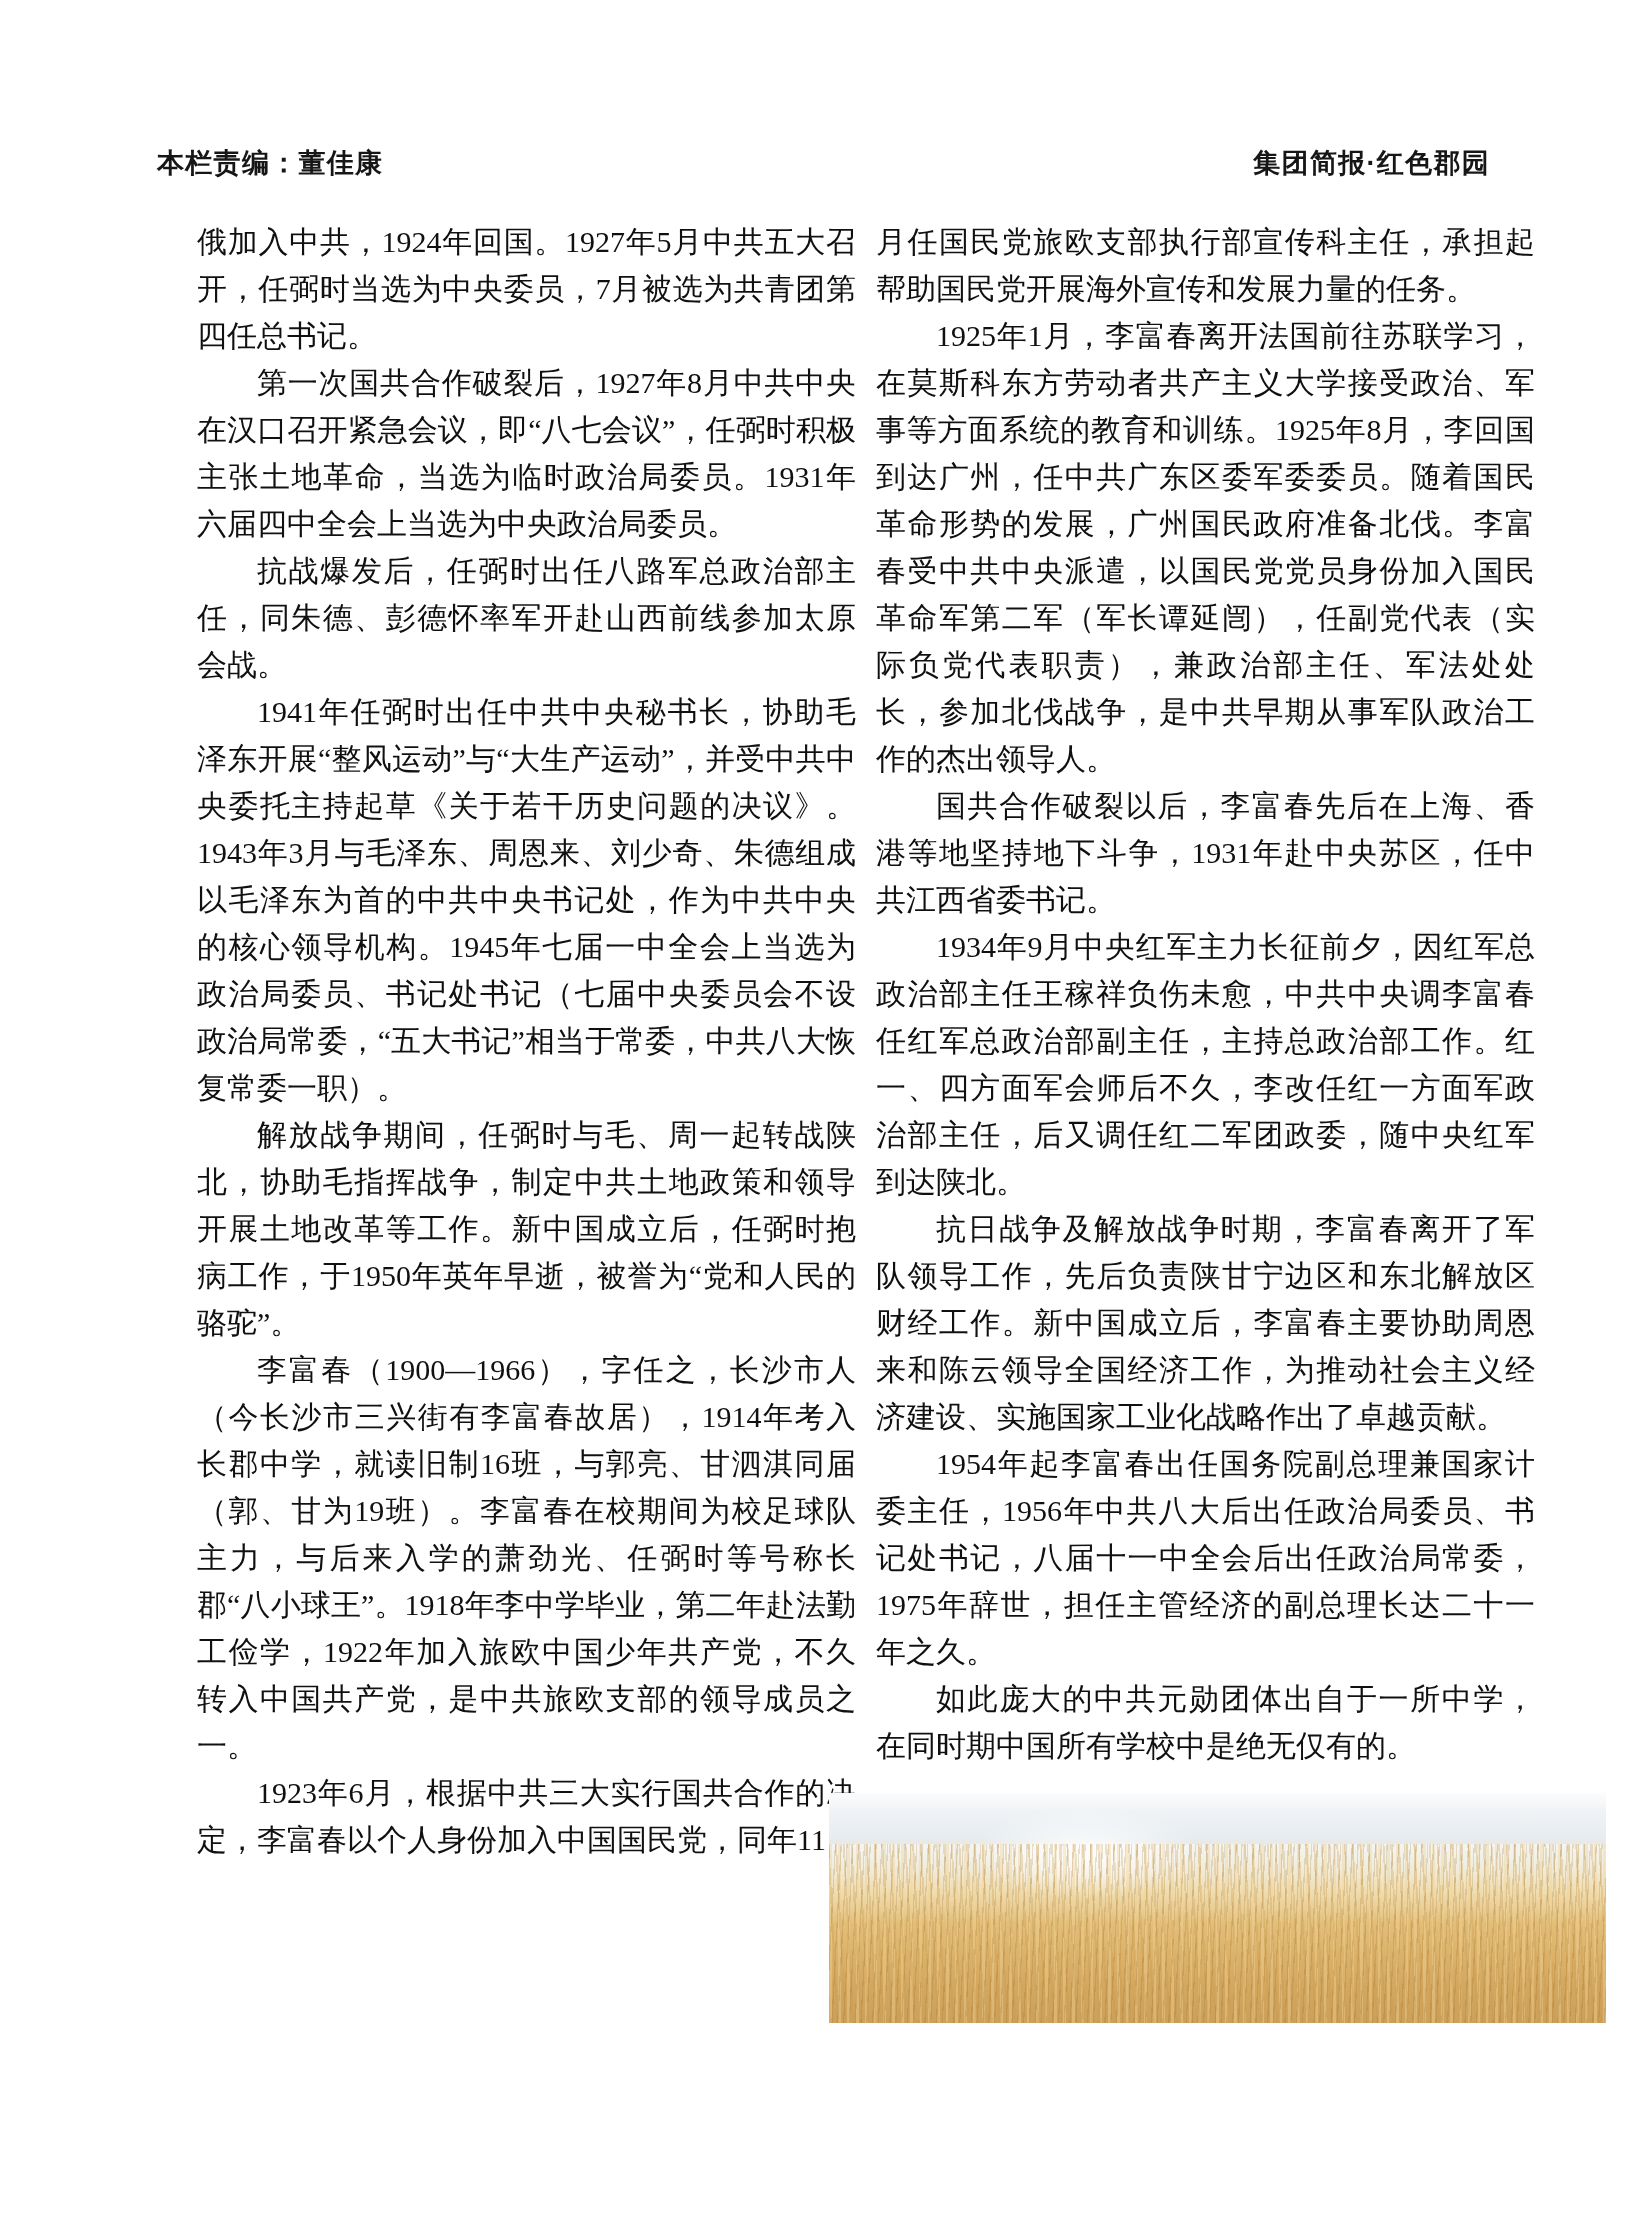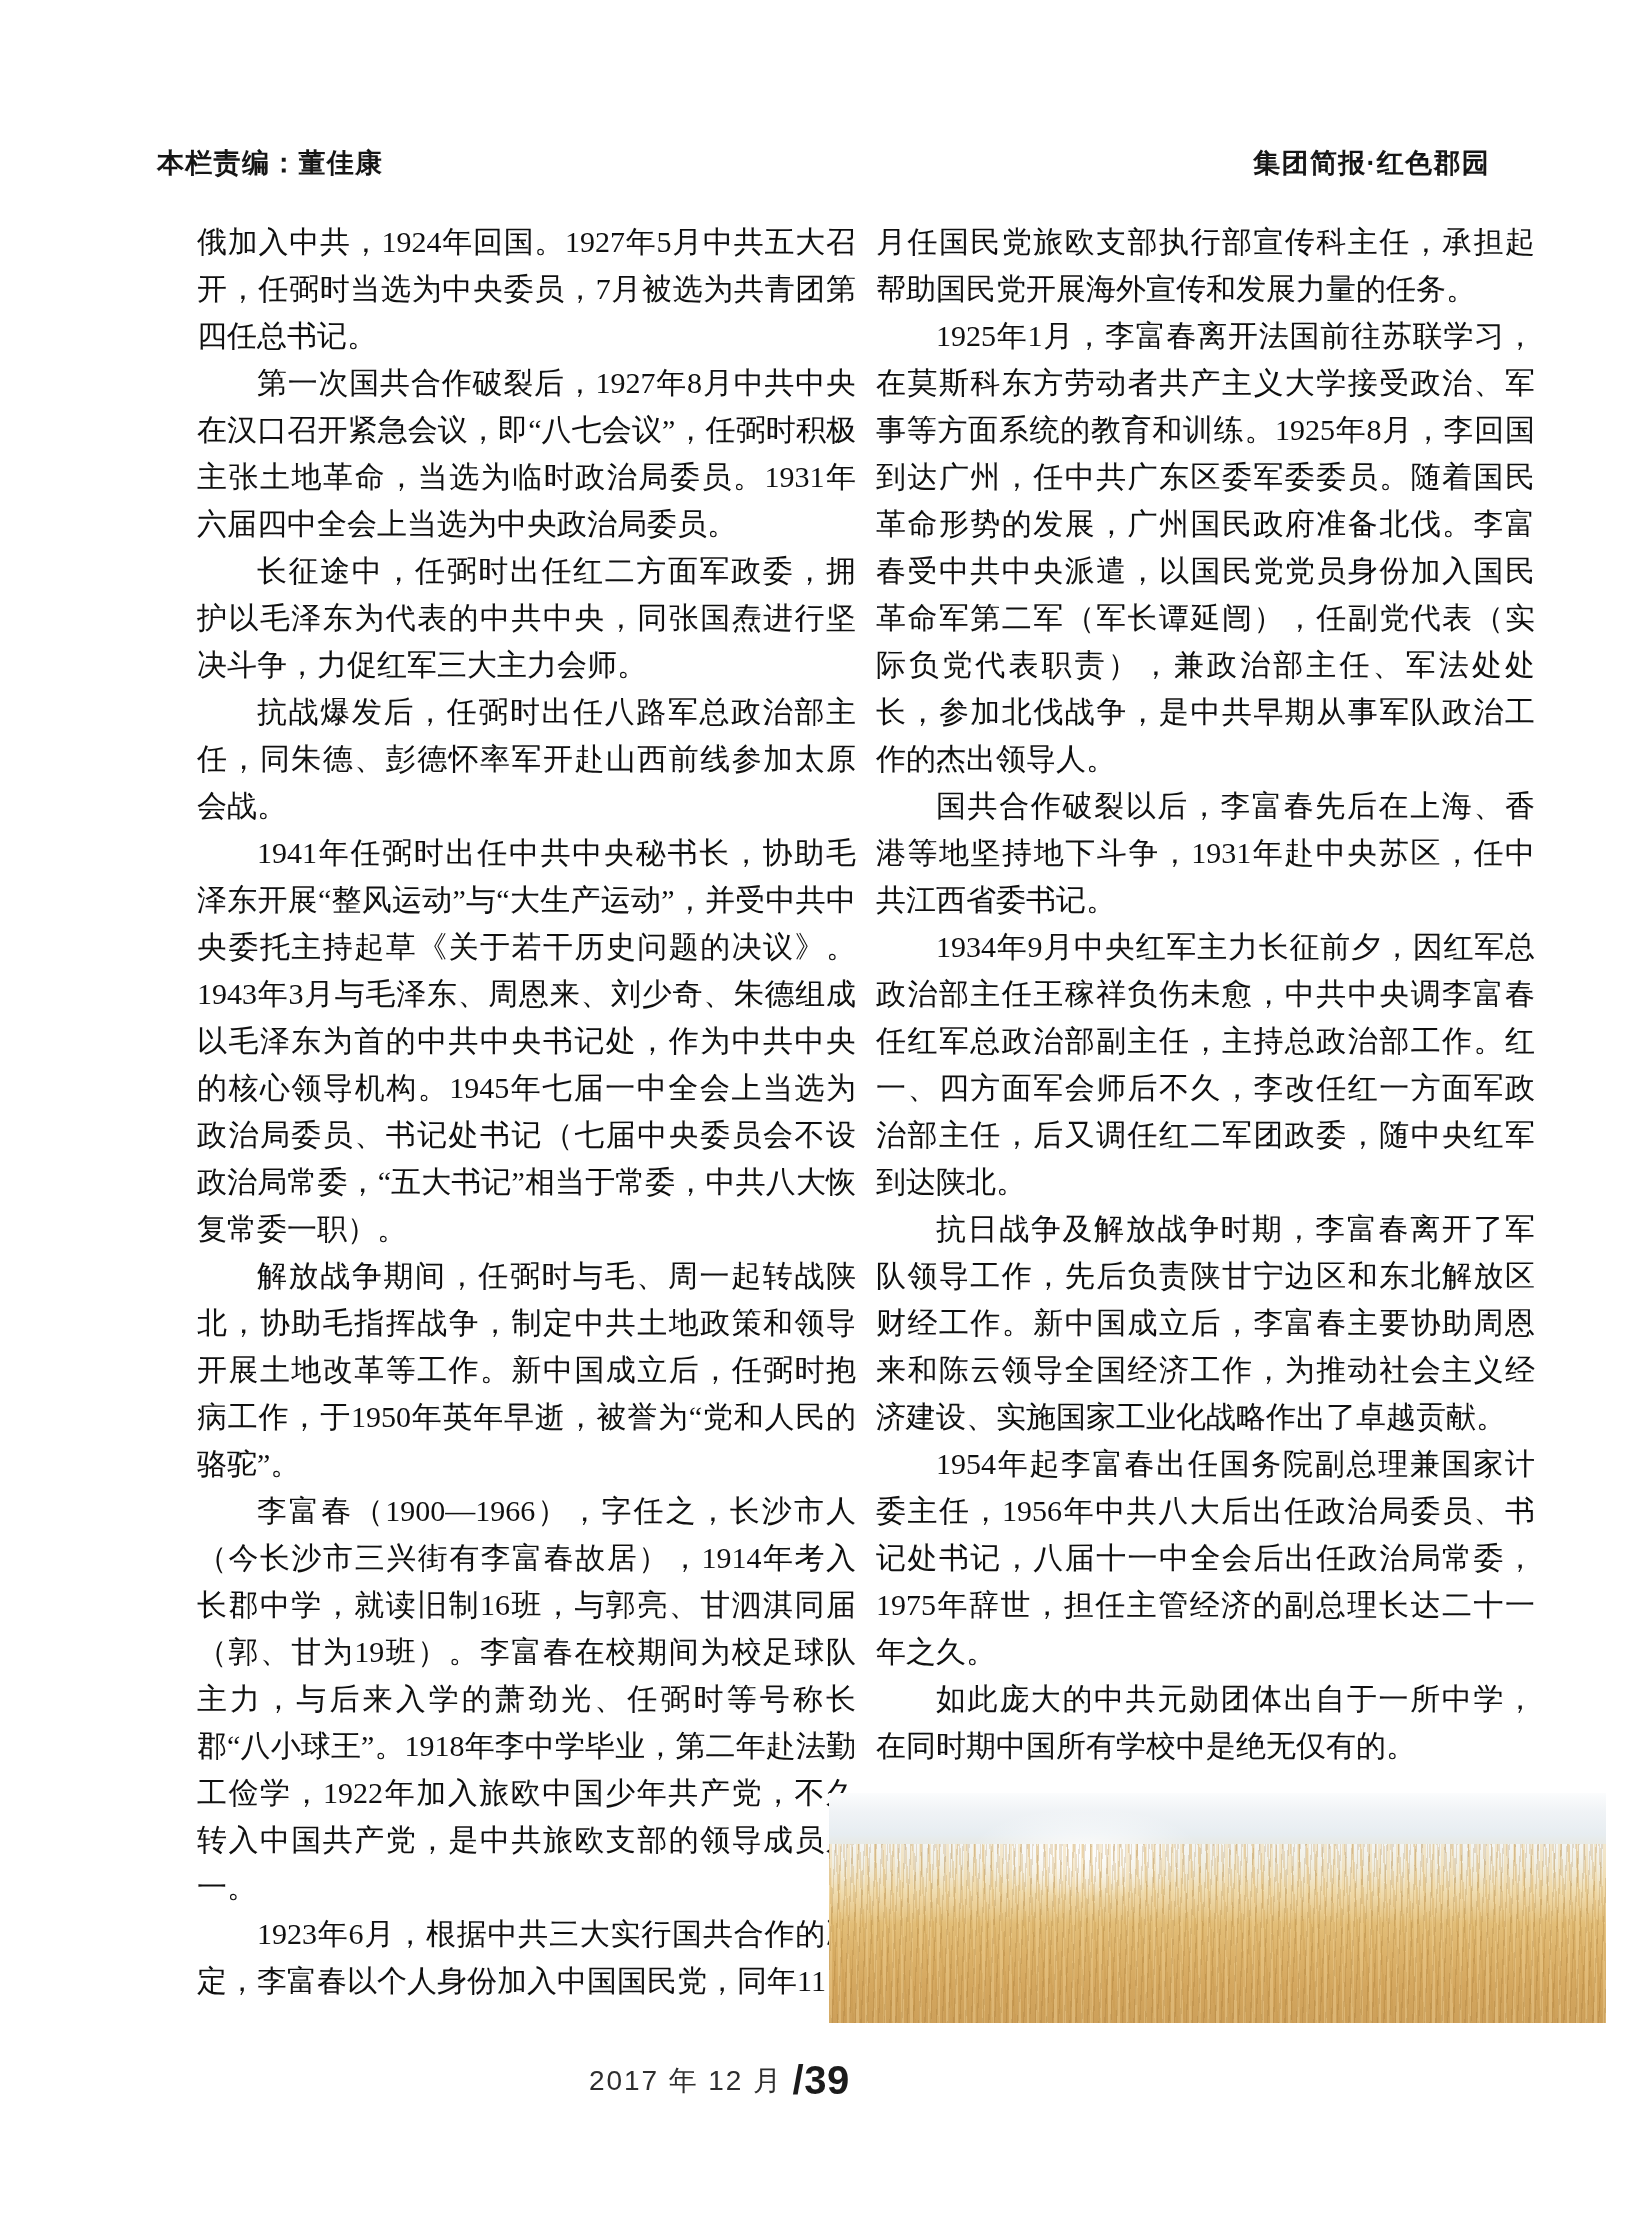--- a/index.html
+++ b/index.html
@@ -66,21 +66,20 @@
 <body>
 
 <div class="page">
 
   <div class="hdr hdr-left">本栏责编：董佳康</div>
   <div class="hdr hdr-right">集团简报·红色郡园</div>
 
   <div class="column col-left">
     <p class="para">俄加入中共，1924年回国。1927年5月中共五大召开，任弼时当选为中央委员，7月被选为共青团第四任总书记。</p>
     <p class="para indent">第一次国共合作破裂后，1927年8月中共中央在汉口召开紧急会议，即“八七会议”，任弼时积极主张土地革命，当选为临时政治局委员。1931年六届四中全会上当选为中央政治局委员。</p>
-    <p class="para indent">长征途中，任弼时出任红二方面军政委，拥护以毛泽东为代表的中共中央，同张国焘进行坚决斗争，力促红军三大主力会师。</p>
     <p class="para indent">抗战爆发后，任弼时出任八路军总政治部主任，同朱德、彭德怀率军开赴山西前线参加太原会战。</p>
     <p class="para indent">1941年任弼时出任中共中央秘书长，协助毛泽东开展“整风运动”与“大生产运动”，并受中共中央委托主持起草《关于若干历史问题的决议》。1943年3月与毛泽东、周恩来、刘少奇、朱德组成以毛泽东为首的中共中央书记处，作为中共中央的核心领导机构。1945年七届一中全会上当选为政治局委员、书记处书记（七届中央委员会不设政治局常委，“五大书记”相当于常委，中共八大恢复常委一职）。</p>
     <p class="para indent">解放战争期间，任弼时与毛、周一起转战陕北，协助毛指挥战争，制定中共土地政策和领导开展土地改革等工作。新中国成立后，任弼时抱病工作，于1950年英年早逝，被誉为“党和人民的骆驼”。</p>
     <p class="para indent">李富春（1900—1966），字任之，长沙市人（今长沙市三兴街有李富春故居），1914年考入长郡中学，就读旧制16班，与郭亮、甘泗淇同届（郭、甘为19班）。李富春在校期间为校足球队主力，与后来入学的萧劲光、任弼时等号称长郡“八小球王”。1918年李中学毕业，第二年赴法勤工俭学，1922年加入旅欧中国少年共产党，不久转入中国共产党，是中共旅欧支部的领导成员之一。</p>
     <p class="para indent">1923年6月，根据中共三大实行国共合作的决定，李富春以个人身份加入中国国民党，同年11</p>
   </div>
 
   <div class="column col-right">
     <p class="para">月任国民党旅欧支部执行部宣传科主任，承担起帮助国民党开展海外宣传和发展力量的任务。</p>
     <p class="para indent">1925年1月，李富春离开法国前往苏联学习，在莫斯科东方劳动者共产主义大学接受政治、军事等方面系统的教育和训练。1925年8月，李回国到达广州，任中共广东区委军委委员。随着国民革命形势的发展，广州国民政府准备北伐。李富春受中共中央派遣，以国民党党员身份加入国民革命军第二军（军长谭延闿），任副党代表（实际负党代表职责），兼政治部主任、军法处处长，参加北伐战争，是中共早期从事军队政治工作的杰出领导人。</p>
@@ -89,18 +88,15 @@
     <p class="para indent">抗日战争及解放战争时期，李富春离开了军队领导工作，先后负责陕甘宁边区和东北解放区财经工作。新中国成立后，李富春主要协助周恩来和陈云领导全国经济工作，为推动社会主义经济建设、实施国家工业化战略作出了卓越贡献。</p>
     <p class="para indent">1954年起李富春出任国务院副总理兼国家计委主任，1956年中共八大后出任政治局委员、书记处书记，八届十一中全会后出任政治局常委，1975年辞世，担任主管经济的副总理长达二十一年之久。</p>
     <p class="para indent">如此庞大的中共元勋团体出自于一所中学，在同时期中国所有学校中是绝无仅有的。</p>
   </div>
 
   <div class="wheat-photo">
     <div class="glow"></div>
     <div class="stalks"></div>
   </div>
 
-  <div class="footer">
-    <span class="date">2017 年 12 月 </span><span class="pageno">/39</span>
-  </div>
 
 </div>
 
 
 </body></html>

